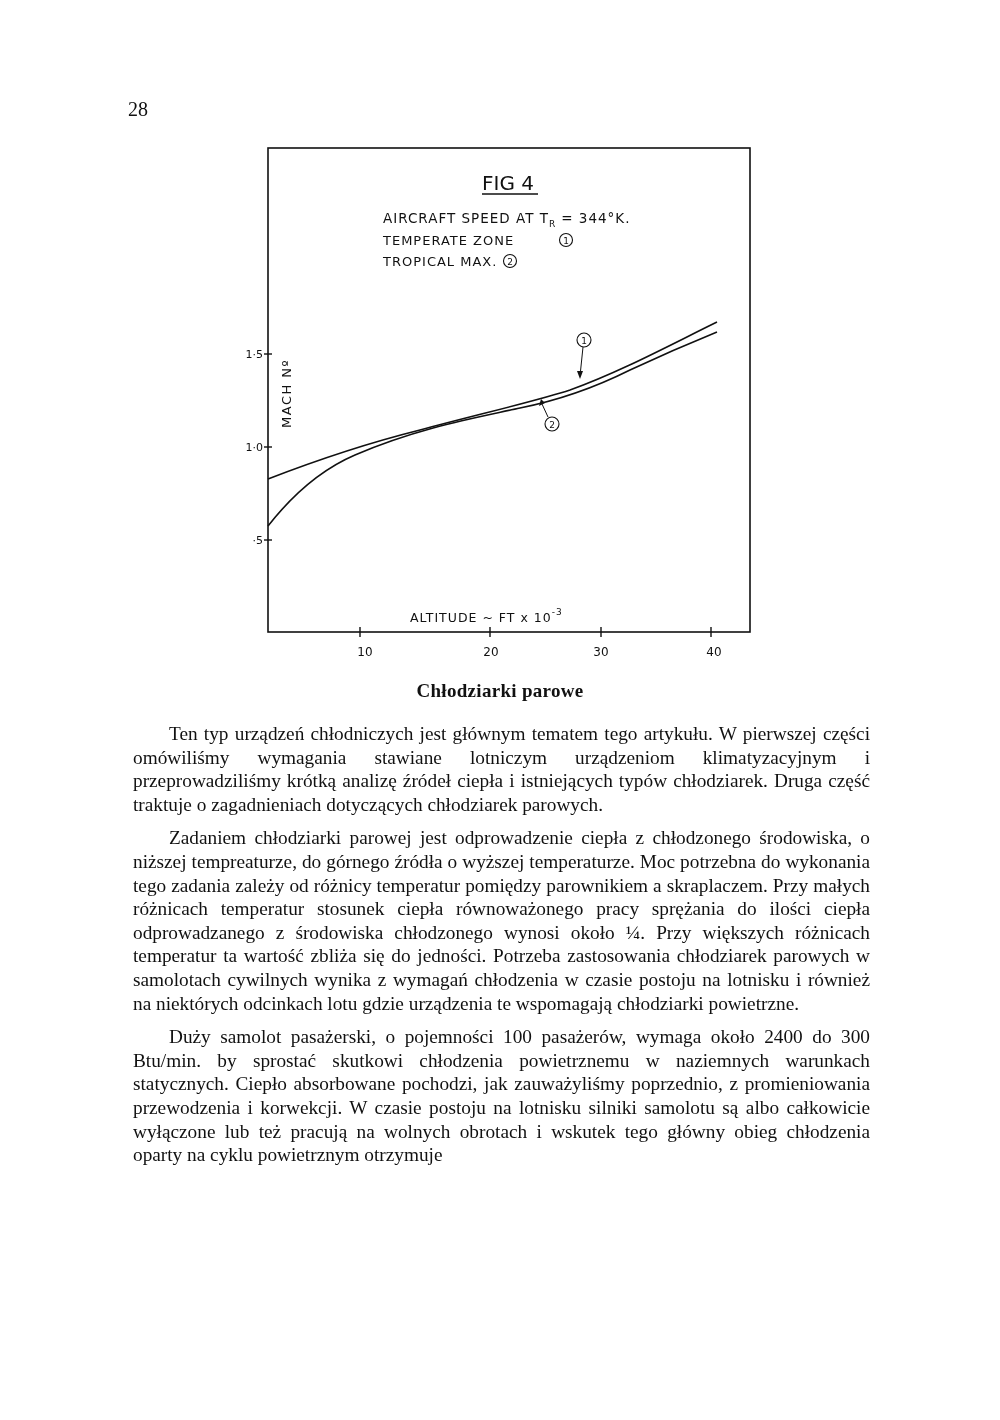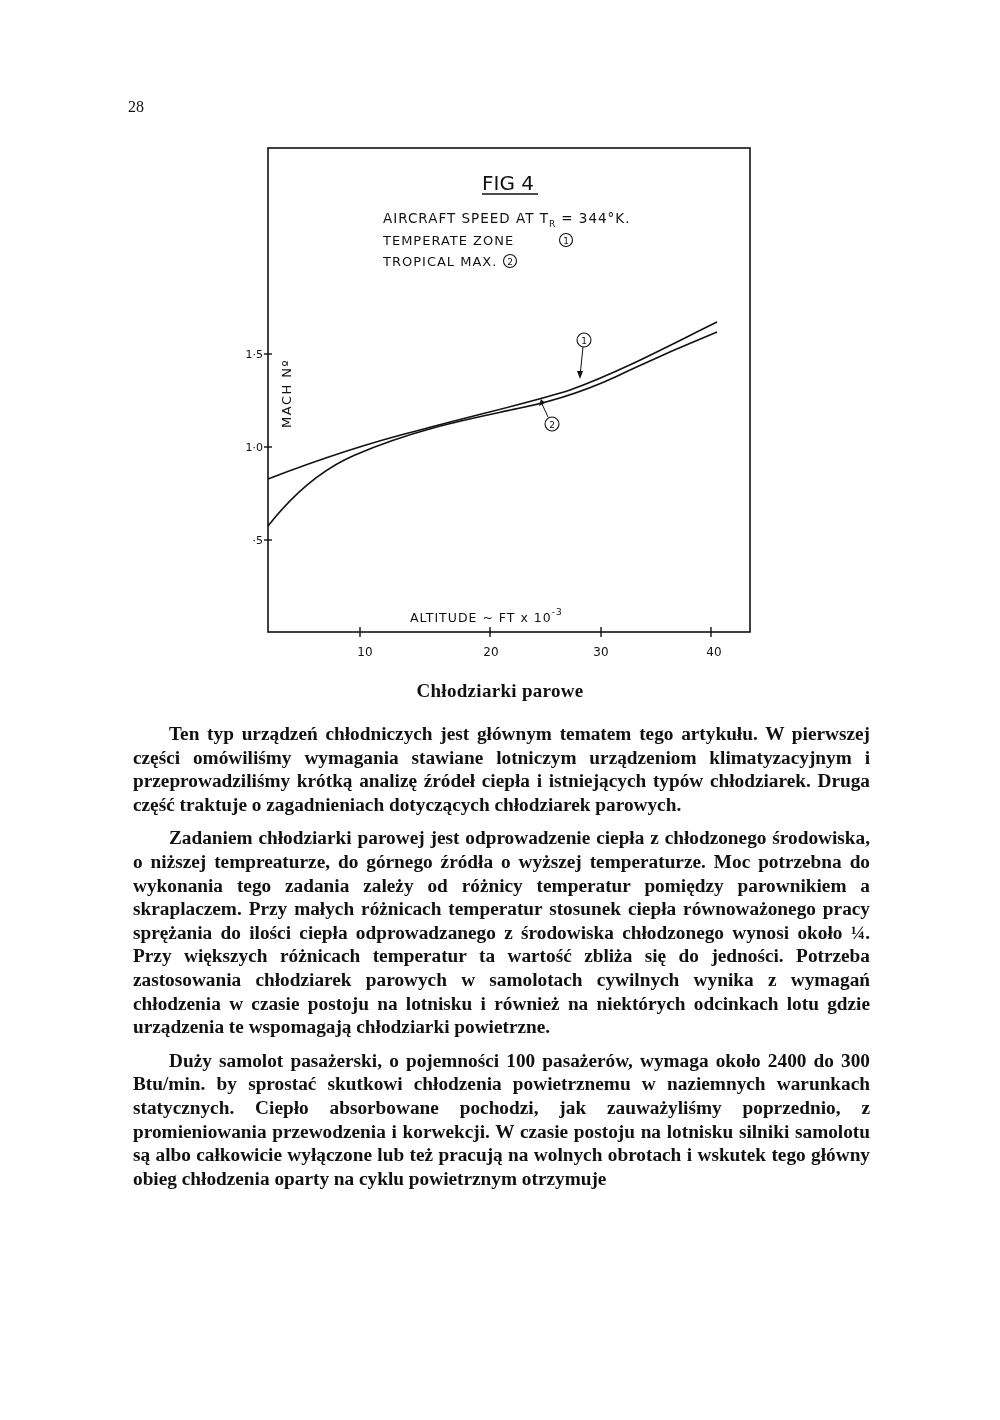--- a/index.html
+++ b/index.html
@@ -1,25 +1,25 @@
 <!DOCTYPE html>
 <html><head>
 <meta charset="utf-8">
 <style>
   html, body { margin: 0; padding: 0; background: #ffffff; }
   body { width: 1000px; height: 1420px; position: relative; overflow: hidden;
          font-family: "Liberation Serif", "DejaVu Serif", serif; color: #111; }
-  .page-number { position: absolute; left: 128px; top: 98px; font-size: 16px; }
+  .page-number { position: absolute; left: 128px; top: 98px; font-size: 20px; }
   .figure { position: absolute; left: 0; top: 0; width: 996px; height: 680px; }
   .figure svg { position: absolute; left: 0; top: 0; }
   .hand { font-family: "DejaVu Sans", sans-serif; fill: #111; }
   .heading { position: absolute; top: 680px; left: 0; width: 1000px; text-align: center;
              font-weight: bold; font-size: 19px; letter-spacing: 0.3px; }
   .body-text { position: absolute; left: 133px; width: 737px; top: 722px;
-               font-size: 19.3px; line-height: 23.6px; text-align: justify; font-weight: bold; }
+               font-size: 19.3px; line-height: 23.6px; text-align: justify; }
   .body-text p { margin: 0 0 2px 0; text-indent: 36px; }
   .body-text p + p { margin-top: 10px; }
 </style>
 </head>
 <body>
 
 <div class="page-number">28</div>
 
 <div class="figure">
   <svg width="1000" height="680" viewBox="0 0 1000 680">

